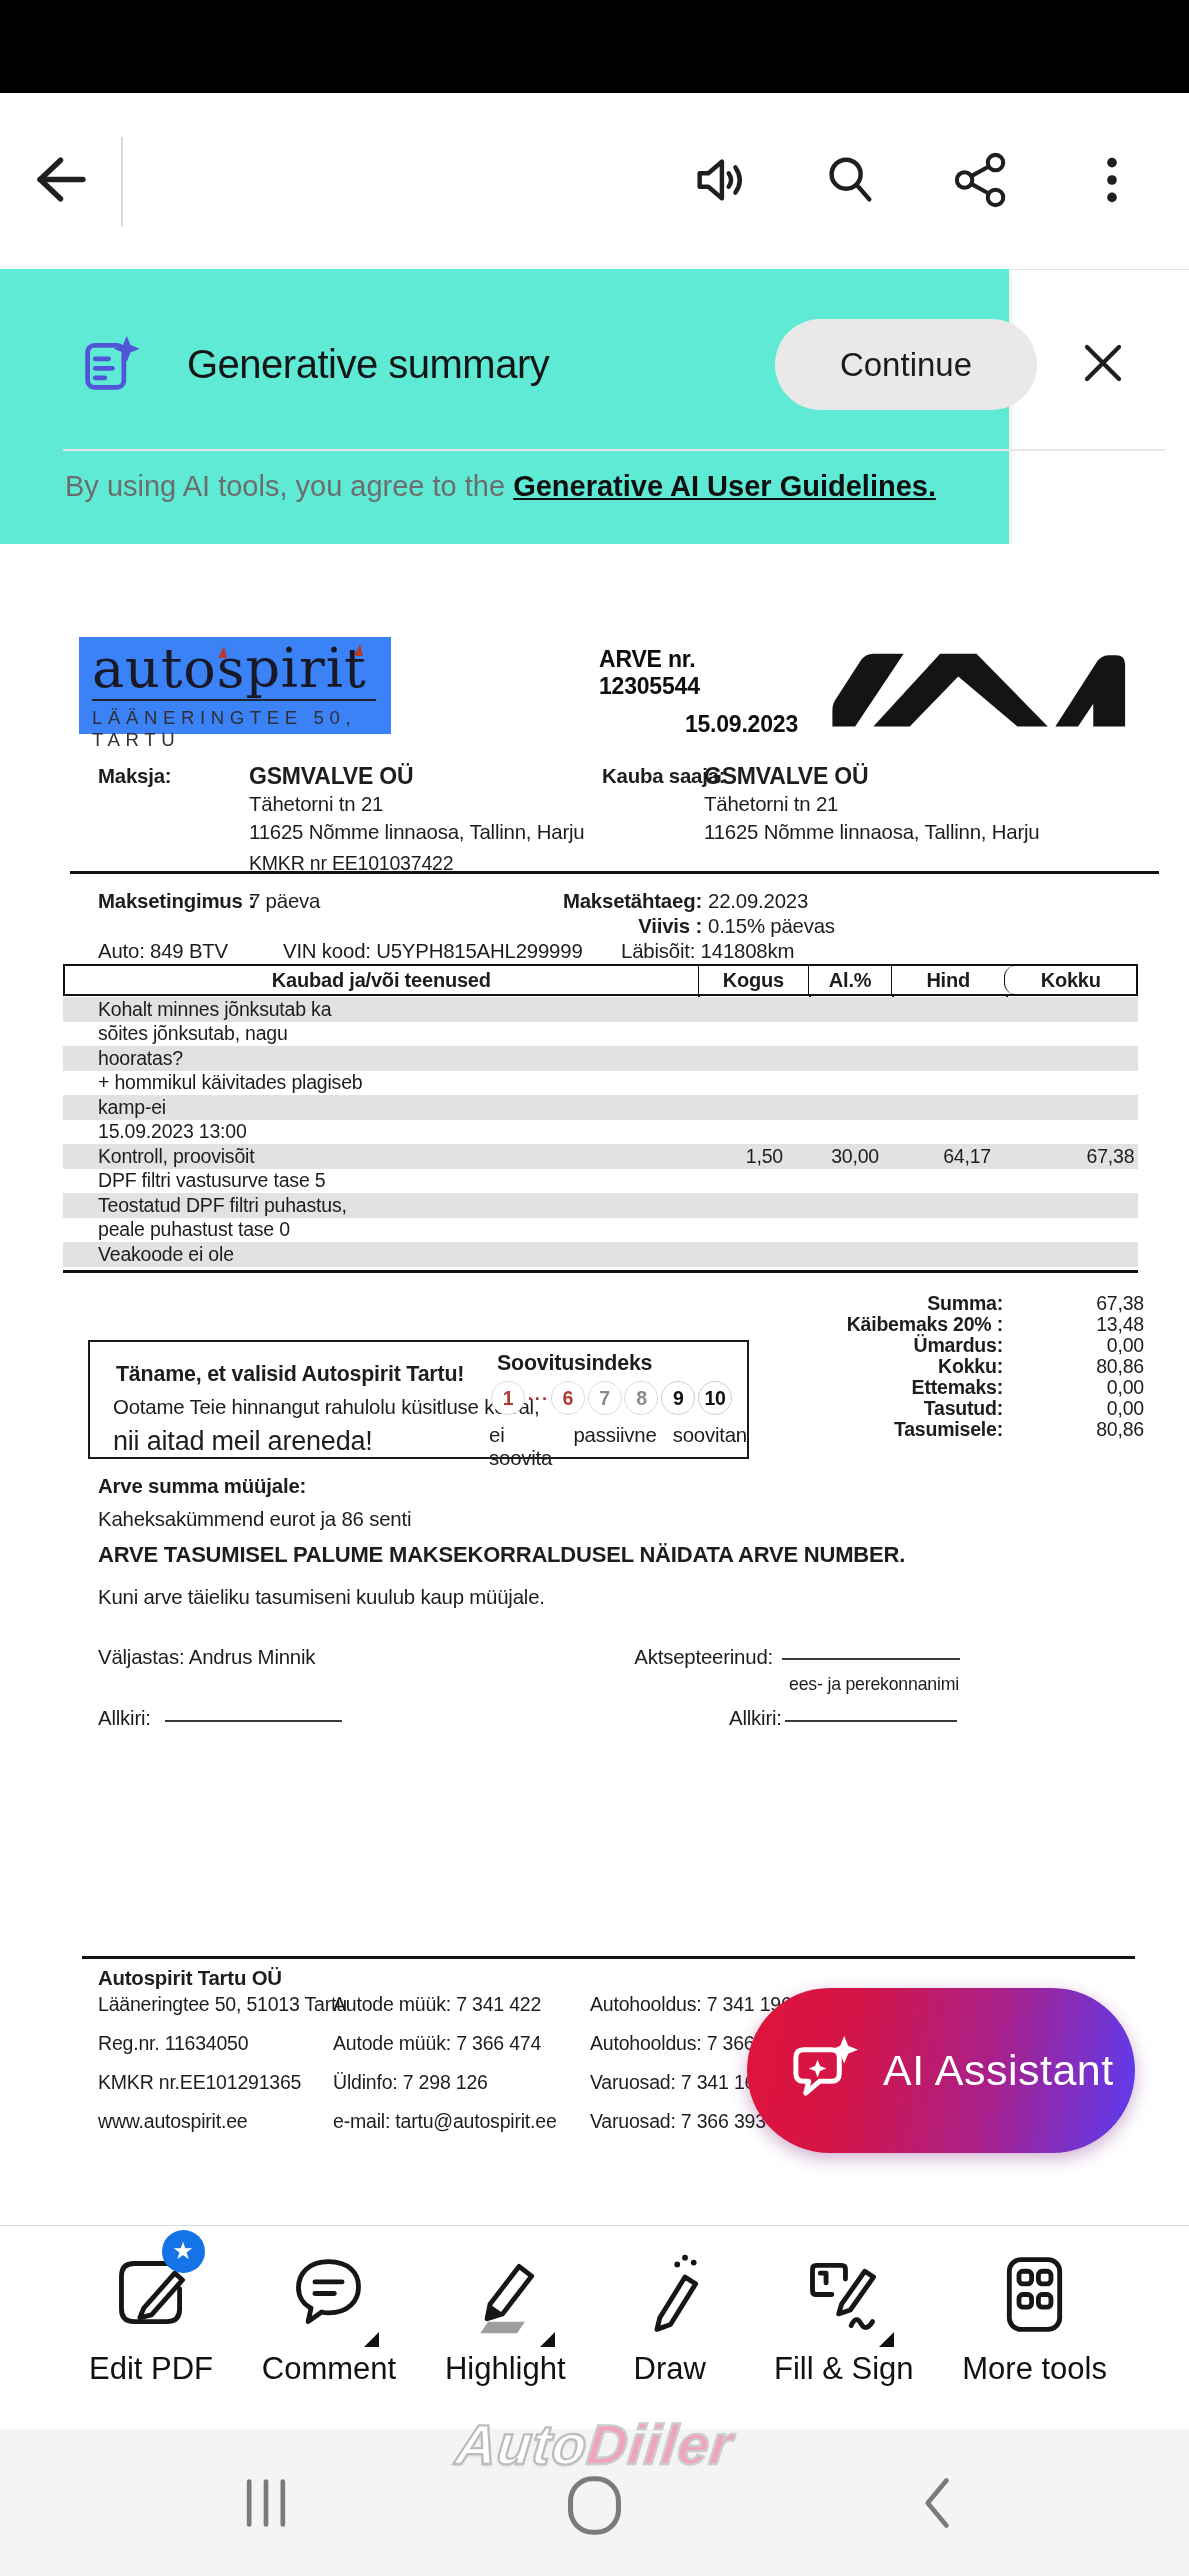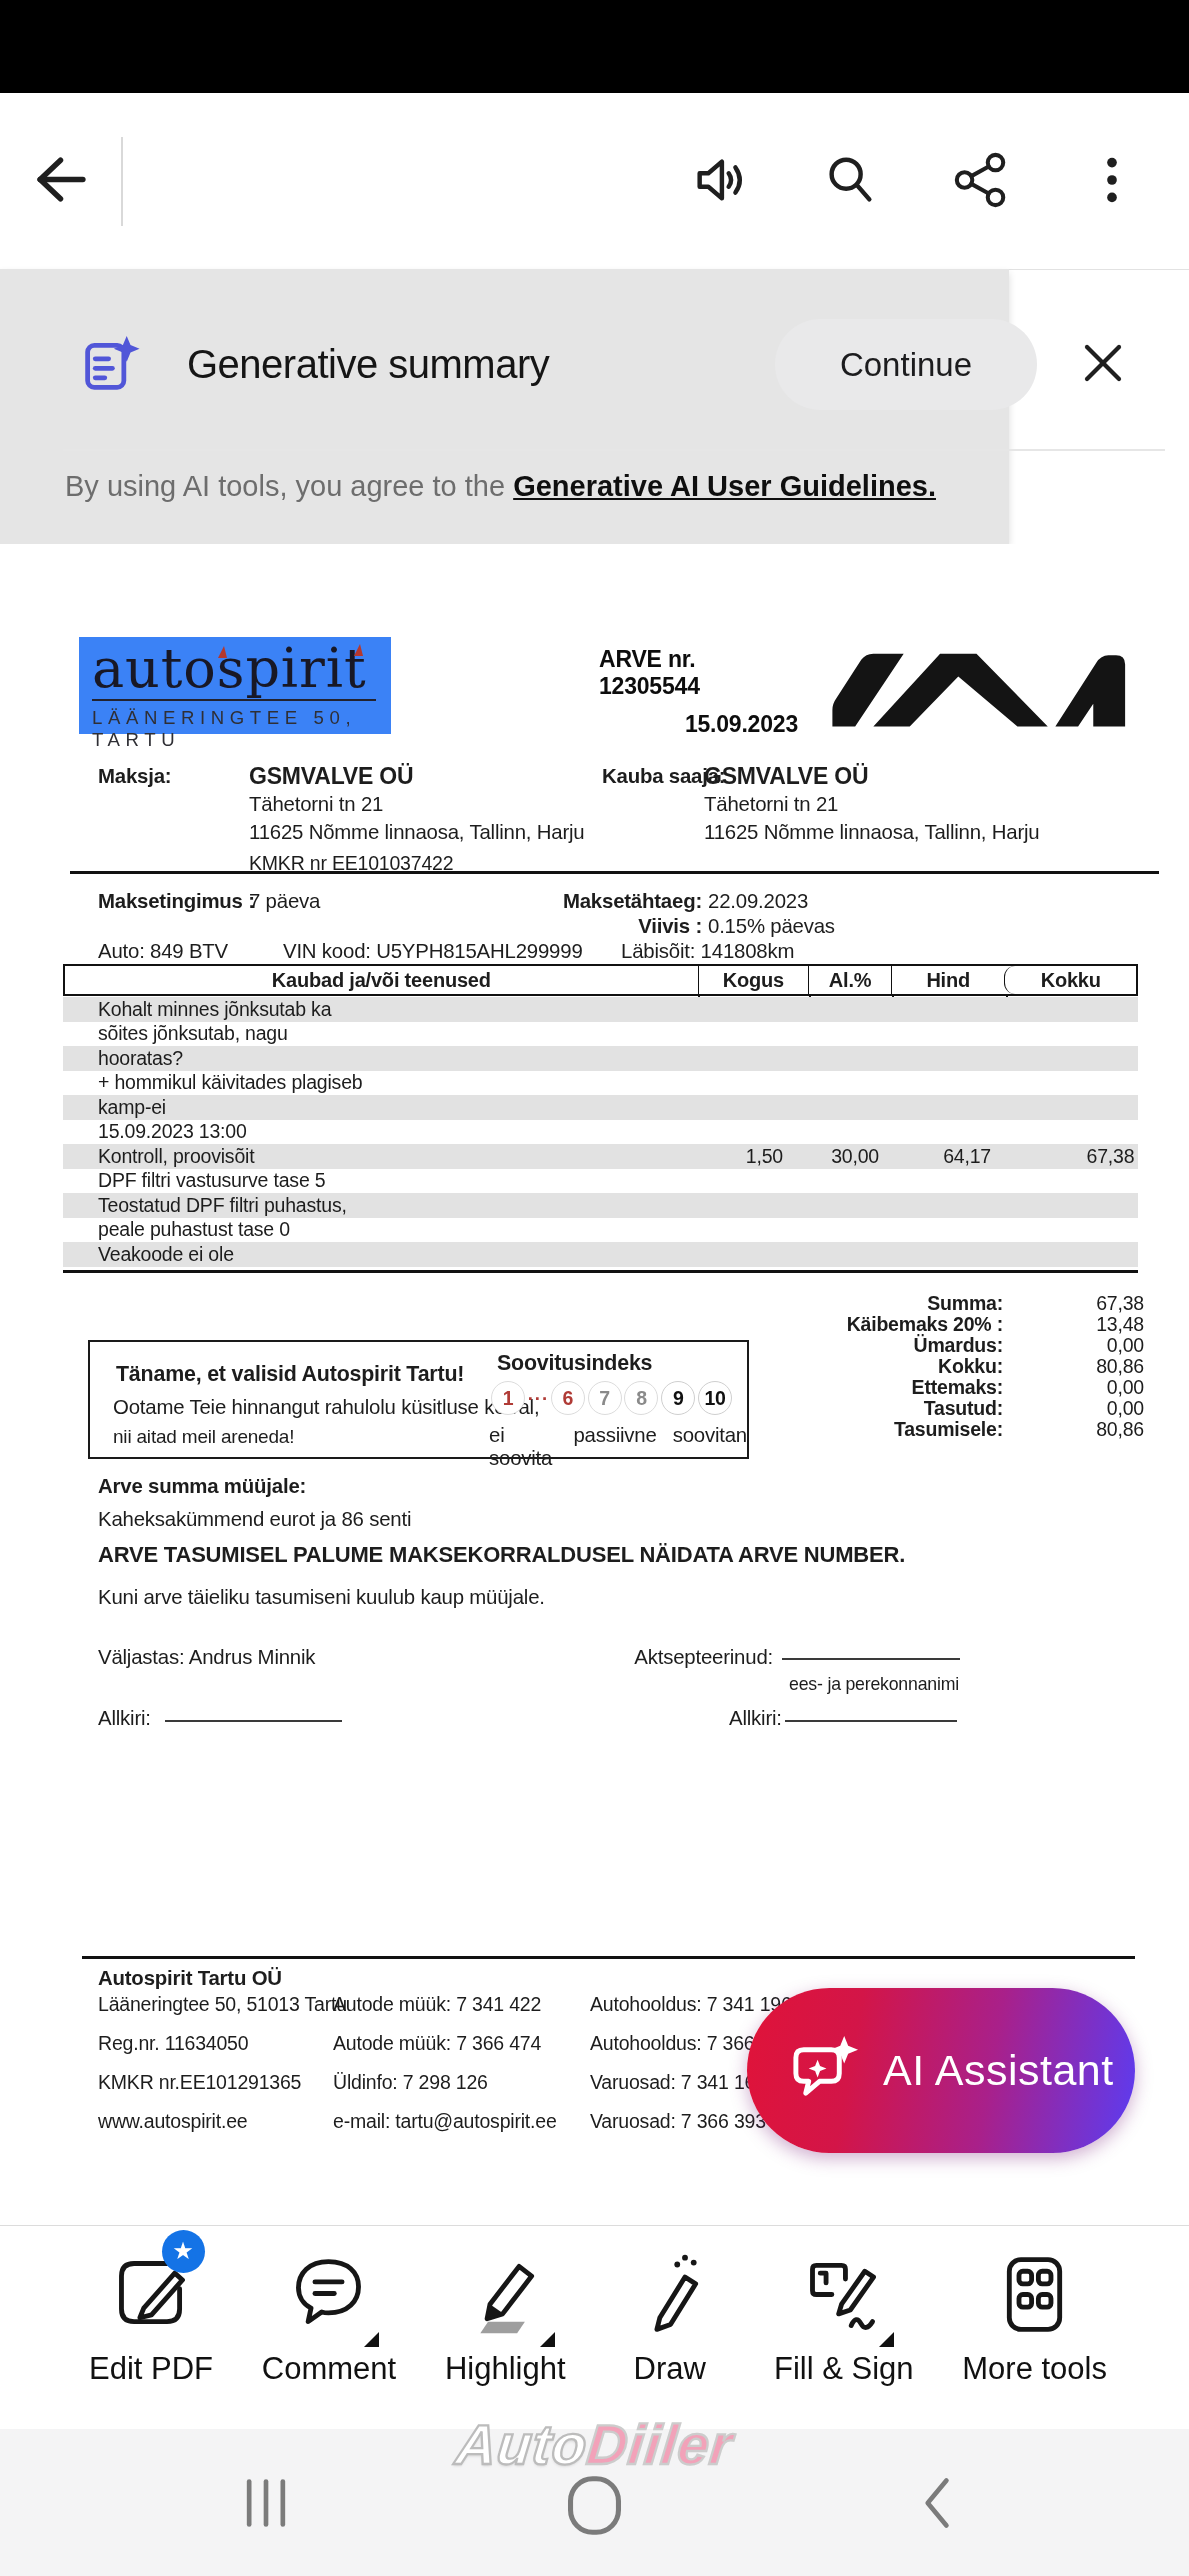--- a/index.html
+++ b/index.html
@@ -18,21 +18,21 @@
     border-bottom:1.9px solid #e2e2e2; display:flex; align-items:center; }
   .tt-left { display:flex; align-items:center; height:100%; }
   .icon-btn { display:flex; align-items:center; justify-content:center; background:none; border:none; cursor:pointer; }
   .back-btn { width:121px; height:100%; }
   .tt-divider { width:1.9px; height:89px; background:#d9d9d9; }
   .tt-right { margin-left:auto; display:flex; align-items:center; gap:72px; padding-right:48px; }
   .tt-right .icon-btn { width:59px; height:102px; }
   svg.ico { stroke:#1f1f1f; fill:none; stroke-width:4.6; stroke-linecap:round; stroke-linejoin:round; }
 
   
-  .ai-banner { left:0; top:269px; width:1009px; height:275px; background:#e5e5e5;
+  .ai-banner { left:0; top:269px; width:1009px; height:275px; background:#5eead4;
     box-shadow:0 3.7px 7.4px rgba(0,0,0,0.14); }
   .banner-row { position:absolute; left:0; top:26px; width:1189px; height:139px;
     display:flex; align-items:center; padding:0 54px 0 80px; }
   .banner-icon { width:61px; height:61px; flex:0 0 auto; }
   .banner-title { font-size:40px; color:#151515; letter-spacing:-0.5px; margin-left:46px; font-weight:500; }
   .continue-btn { margin-left:auto; width:262px; height:91px; border-radius:46px; background:#e9e9ea;
     border:none; font-family:inherit; font-size:33px; color:#1c1c1e; font-weight:500; cursor:pointer; }
   .close-btn { margin-left:33px; width:65px; height:65px; }
   .banner-divider { position:absolute; left:63px; top:180px; width:1102px; height:1.9px; background:#e6e6e6; }
   .banner-terms { position:absolute; left:65px; top:201px; width:1096px; font-size:29px; color:#6d6d6d; }
@@ -81,21 +81,21 @@
   
   .totals { left:754px; top:749px; width:390px; }
   .tot-row { display:flex; height:21px; font-size:19.5px; align-items:center; }
   .tot-row .tl { flex:1; text-align:right; font-weight:bold; }
   .tot-row .tv { width:141px; text-align:right; }
 
   
   .fb-box { left:88px; top:796px; width:661px; height:119px; border:2.3px solid #1a1a1a; }
   .fb-l1 { position:absolute; left:26px; top:20.4px; font-size:21.4px; font-weight:bold; }
   .fb-l2 { position:absolute; left:23px; top:54px; font-size:20.4px; }
-  .fb-l3 { position:absolute; left:23px; top:84px; font-size:19px; }
+  .fb-l3 { position:absolute; left:23px; top:84px; font-size:27px; }
   .fb-title { position:absolute; left:407px; top:9.3px; font-size:21.4px; font-weight:bold; }
   .fb-scores { position:absolute; left:401px; top:39px; display:flex; align-items:center; }
   .score { width:34px; height:34px; border:1.9px solid #dcdcdc; border-radius:50%;
     display:flex; align-items:center; justify-content:center; font-size:19.5px; font-weight:bold; margin-right:2.8px; background:#fff; }
   .score.red { color:#b03b36; }
   .score.gray { color:#8a8a8a; }
   .score.dark { color:#111; border-color:#cfcfcf; }
   .fb-dots { color:#b03b36; font-size:18.6px; font-weight:bold; margin:0 1.9px 7.4px 0; letter-spacing:1.9px; }
   .fb-labels { position:absolute; left:399px; top:82px; font-size:20.4px; display:flex; gap:16px; }
 

